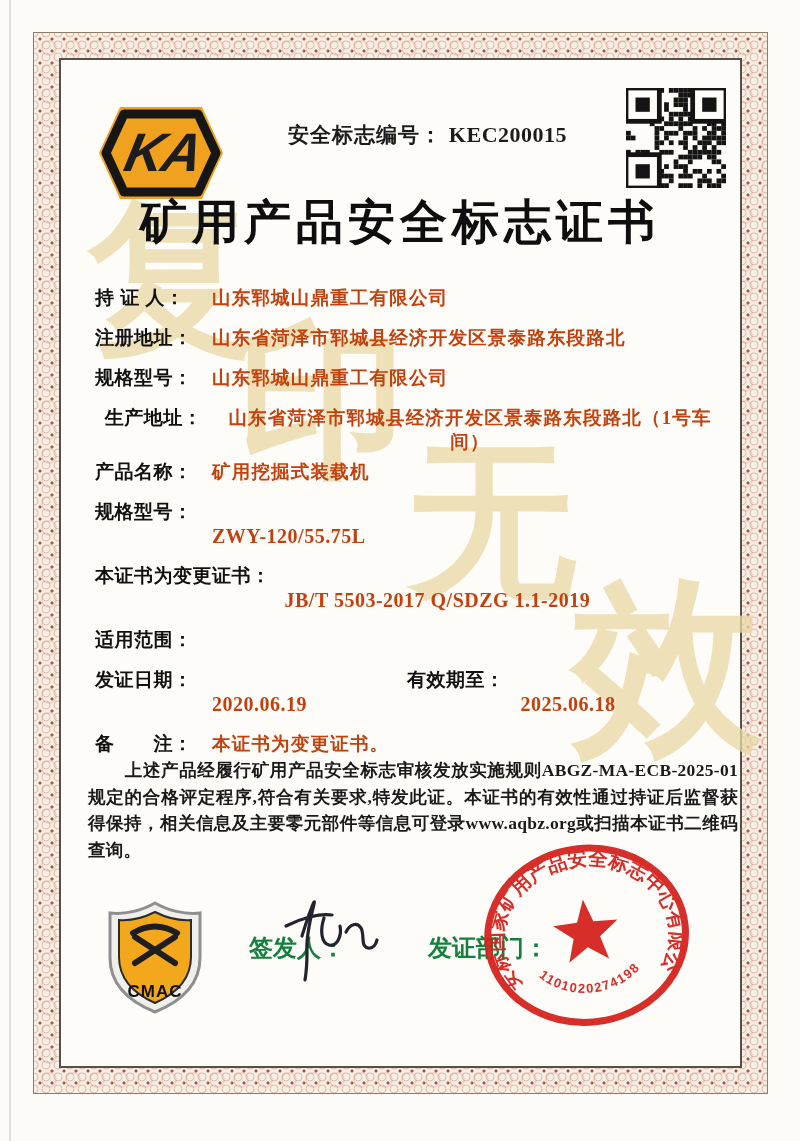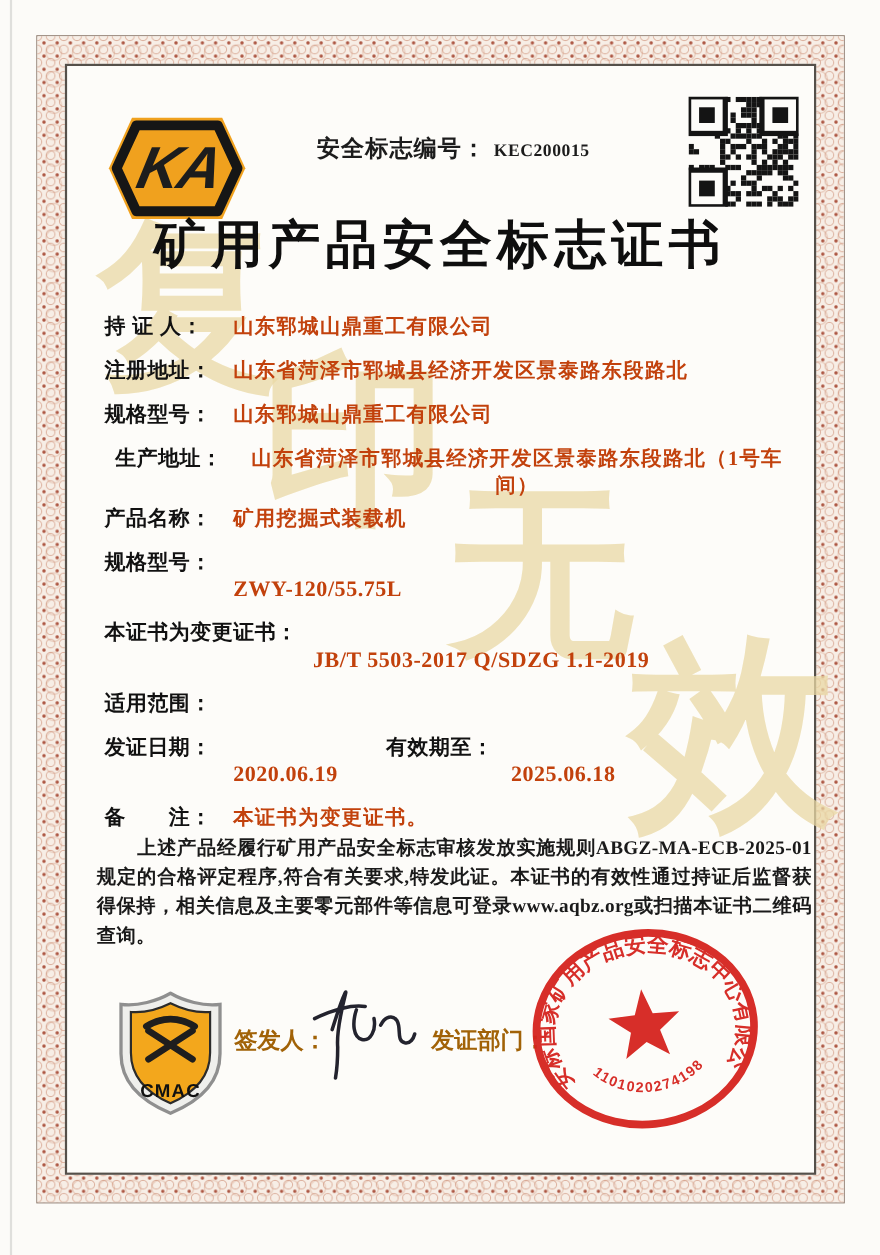--- a/index.html
+++ b/index.html
@@ -15,34 +15,34 @@
       radial-gradient(circle, rgba(210,155,128,0) 6px, rgba(210,155,128,.45) 7px, rgba(210,155,128,0) 8.2px);
     background-size:12px 12px,12px 12px,24px 24px;
     background-position:0 0,6px 6px,3px 3px;}
   .frame-inner{position:absolute;inset:25px;background:#fdfcf9;border:2px solid #55504a;}
   
   .wm{position:absolute;z-index:1;font-family:"Liberation Serif",serif;font-weight:700;
       color:#ead9a5;font-size:168px;line-height:1;opacity:.75;pointer-events:none;}
   .z{position:absolute;z-index:2;}
   
   .num-line{left:288px;top:121px;font-size:21px;font-weight:700;letter-spacing:1px;}
-  .num-line .val{font-family:"Liberation Serif",serif;font-size:16px;letter-spacing:.5px;}
+  .num-line .val{font-family:"Liberation Serif",serif;font-size:22px;letter-spacing:.5px;}
   .title{left:400px;top:191px;transform:translateX(-50%);white-space:nowrap;
          font-family:"Liberation Serif",serif;font-weight:900;font-size:47px;letter-spacing:5px;color:#0e0e0e;}
   
   .fields{left:95px;top:286px;width:640px;}
   .row{display:flex;align-items:flex-start;margin-bottom:16px;line-height:24px;}
   .flabel{flex-shrink:0;min-width:117px;font-weight:700;font-size:19px;letter-spacing:.5px;color:#111;}
   .fvalue{font-family:"Liberation Serif",serif;font-weight:600;font-size:18.5px;letter-spacing:1.2px;color:#c2410c;}
   .latin{font-size:20px;letter-spacing:.5px;font-weight:700;margin-top:24px;}
-  .gap{margin-left:44px;}
+  .gap{margin-left:100px;}
   .statement{left:88px;top:757px;width:650px;font-family:"Liberation Serif",serif;font-weight:600;
              font-size:17.5px;line-height:26.5px;letter-spacing:.3px;text-align:justify;text-indent:2.1em;color:#1a1a1a;}
   
-  .sig-label{font-family:"Liberation Serif",serif;font-weight:700;font-size:21px;color:#a16207;}
+  .sig-label{font-family:"Liberation Serif",serif;font-weight:700;font-size:24px;color:#15803d;margin-left:36px;}
   .signer{left:213px;top:932px;}
   .dept{left:392px;top:932px;}
   svg text{font-family:"Liberation Sans",sans-serif;}
 </style>
 </head>
 <body>
 
 <div class="cert">
   <div class="scan-edge"></div>
 

